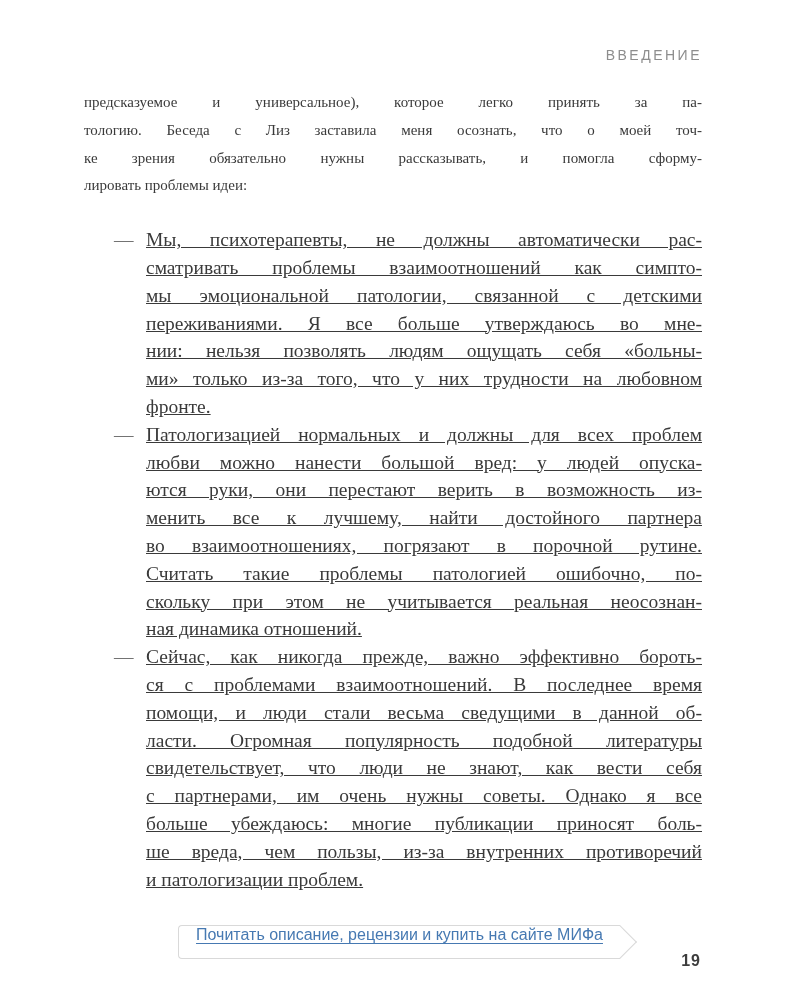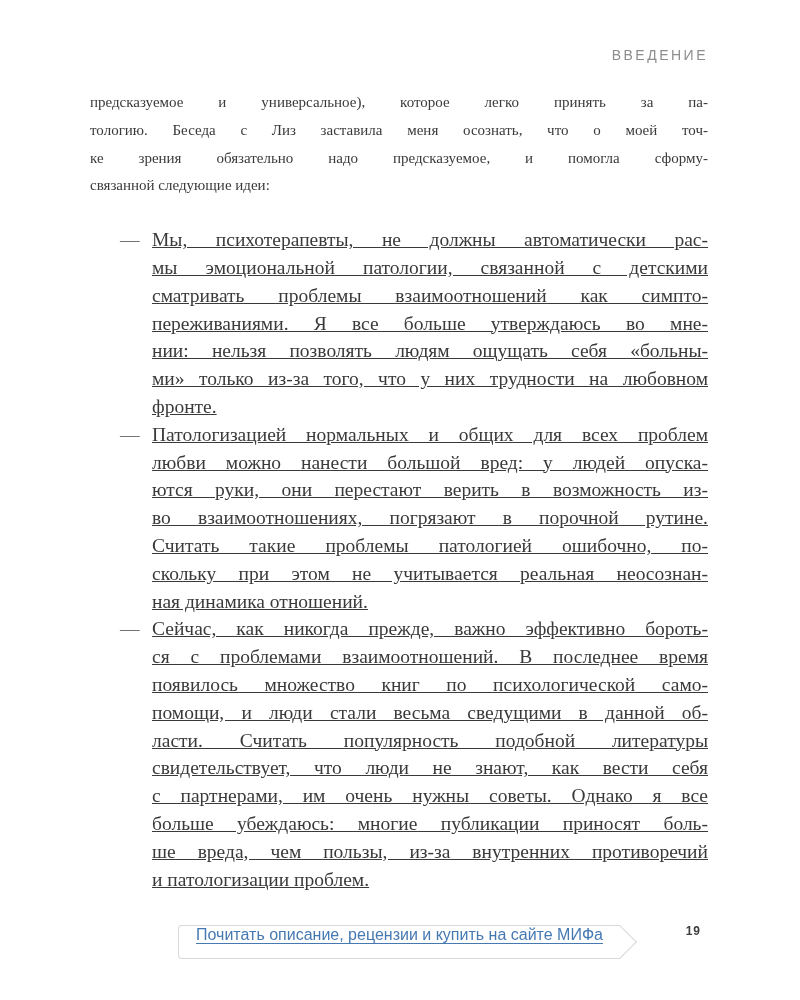--- a/index.html
+++ b/index.html
@@ -13,21 +13,21 @@
   .page{
     position:relative;
     width:800px;height:1000px;
     background:var(--page_bg);
     overflow:hidden;
     font-family:"Liberation Serif", serif;
     color:var(--text);
   }
   .content{
     position:absolute;
-    left:90px;top:48px;
+    left:84px;top:48px;
     width:618px;
   }
   .running-header{
     font-family:"Liberation Sans", sans-serif;
     font-size:14px;
     line-height:15px;
     letter-spacing:2.5px;
     color:var(--header_gray);
     text-align:right;
   }
@@ -89,80 +89,80 @@
     position:absolute;
     right:-12px;top:4px;
     width:23px;height:23px;
     border-top:1.5px solid var(--banner_border);
     border-right:1.5px solid var(--banner_border);
     transform:rotate(45deg);
     background:transparent;
   }
   .page-number{
     position:absolute;
-    top:924px;right:99px;
+    top:952px;right:99px;
     font-family:"Liberation Sans", sans-serif;
-    font-size:12px;
+    font-size:16px;
     font-weight:bold;
     letter-spacing:1px;
     color:#3d3d3d;
   }
 </style>
 </head>
 <body>
 
 <div class="page">
 
   <div class="content">
 
     <div class="running-header">ВВЕДЕНИЕ</div>
 
     <div class="paragraph">
         <div class="tline">предсказуемое и универсальное), которое легко принять за па-</div>
         <div class="tline">тологию. Беседа с Лиз заставила меня осознать, что о моей точ-</div>
-        <div class="tline">ке зрения обязательно надо предсказуемое, и помогла сформу-</div>
-        <div class="tline tline-last">связанной следующие идеи:</div>
+        <div class="tline">ке зрения обязательно нужны рассказывать, и помогла сформу-</div>
+        <div class="tline tline-last">лировать проблемы идеи:</div>
       </div>
 
     <div class="list">
 
       <div class="list-item">
         <span class="dash">—</span>
         <div class="item-text">
             <div class="tline">Мы, психотерапевты, не должны автоматически рас-</div>
+            <div class="tline">сматривать проблемы взаимоотношений как симпто-</div>
             <div class="tline">мы эмоциональной патологии, связанной с детскими</div>
-            <div class="tline">сматривать проблемы взаимоотношений как симпто-</div>
             <div class="tline">переживаниями. Я все больше утверждаюсь во мне-</div>
             <div class="tline">нии: нельзя позволять людям ощущать себя «больны-</div>
             <div class="tline">ми» только из-за того, что у них трудности на любовном</div>
             <div class="tline tline-last">фронте.</div>
           </div>
       </div>
 
       <div class="list-item">
         <span class="dash">—</span>
         <div class="item-text">
-            <div class="tline">Патологизацией нормальных и общих для всех проблем</div>
+            <div class="tline">Патологизацией нормальных и должны для всех проблем</div>
             <div class="tline">любви можно нанести большой вред: у людей опуска-</div>
             <div class="tline">ются руки, они перестают верить в возможность из-</div>
+            <div class="tline">менить все к лучшему, найти достойного партнера</div>
             <div class="tline">во взаимоотношениях, погрязают в порочной рутине.</div>
             <div class="tline">Считать такие проблемы патологией ошибочно, по-</div>
             <div class="tline">скольку при этом не учитывается реальная неосознан-</div>
             <div class="tline tline-last">ная динамика отношений.</div>
           </div>
       </div>
 
       <div class="list-item">
         <span class="dash">—</span>
         <div class="item-text">
             <div class="tline">Сейчас, как никогда прежде, важно эффективно бороть-</div>
             <div class="tline">ся с проблемами взаимоотношений. В последнее время</div>
-            <div class="tline">появилось множество книг по психологической само-</div>
             <div class="tline">помощи, и люди стали весьма сведущими в данной об-</div>
-            <div class="tline">ласти. Считать популярность подобной литературы</div>
+            <div class="tline">ласти. Огромная популярность подобной литературы</div>
             <div class="tline">свидетельствует, что люди не знают, как вести себя</div>
             <div class="tline">с партнерами, им очень нужны советы. Однако я все</div>
             <div class="tline">больше убеждаюсь: многие публикации приносят боль-</div>
             <div class="tline">ше вреда, чем пользы, из-за внутренних противоречий</div>
             <div class="tline tline-last">и патологизации проблем.</div>
           </div>
       </div>
 
     </div>
   </div>

